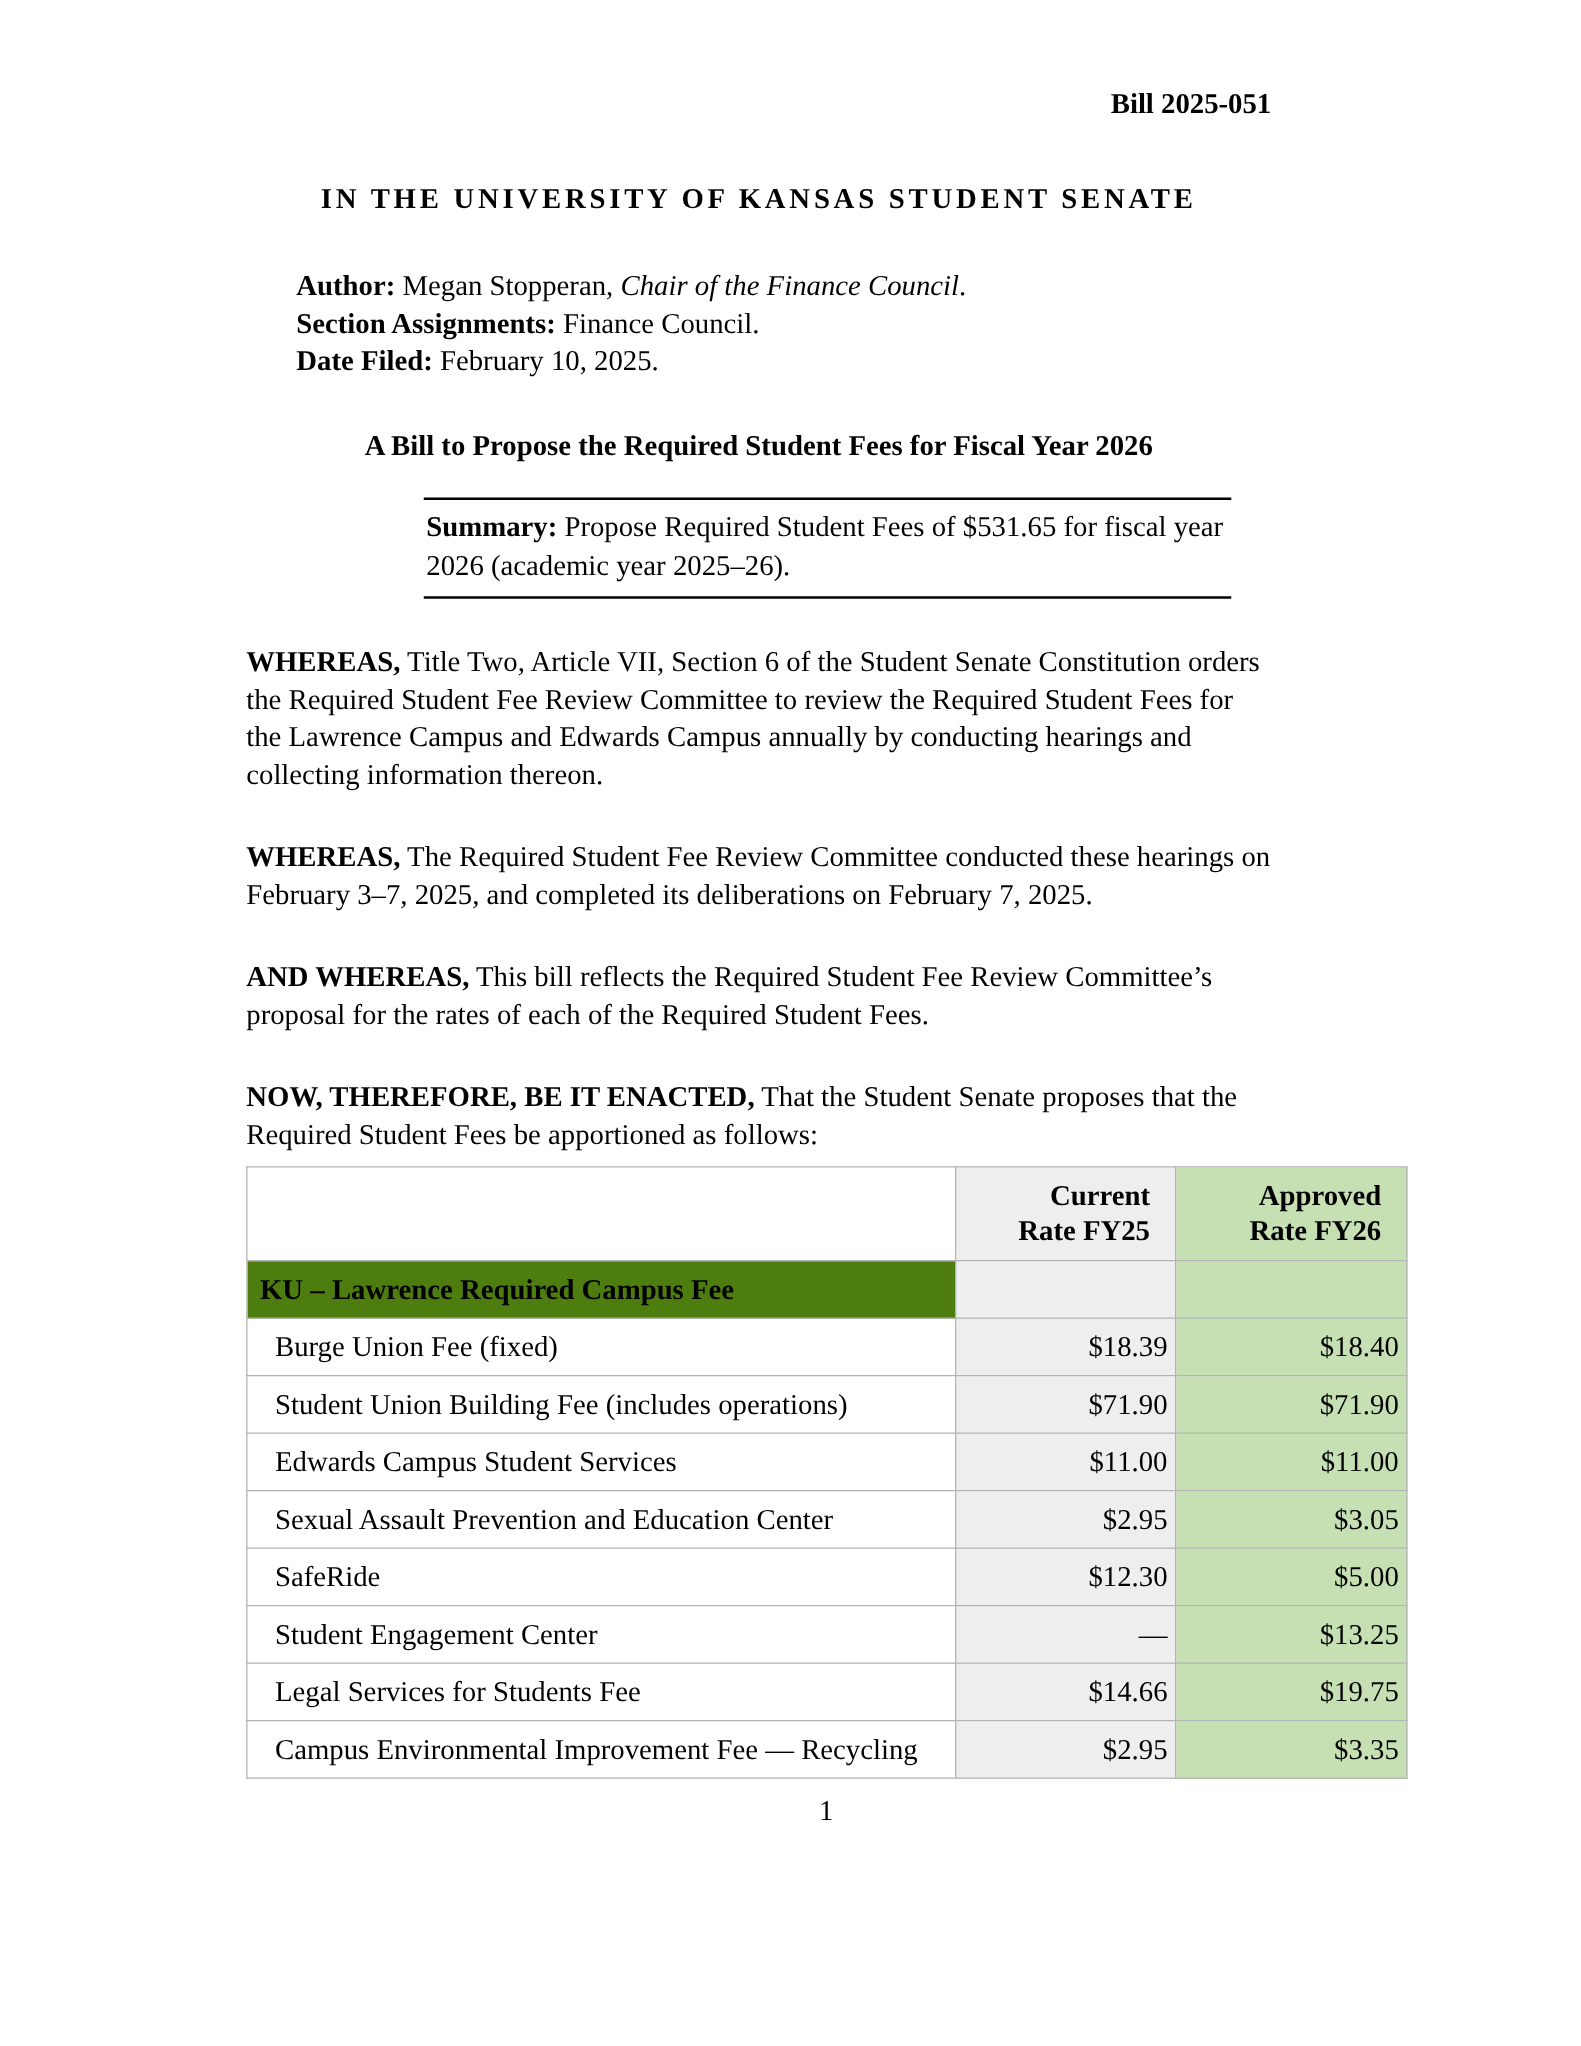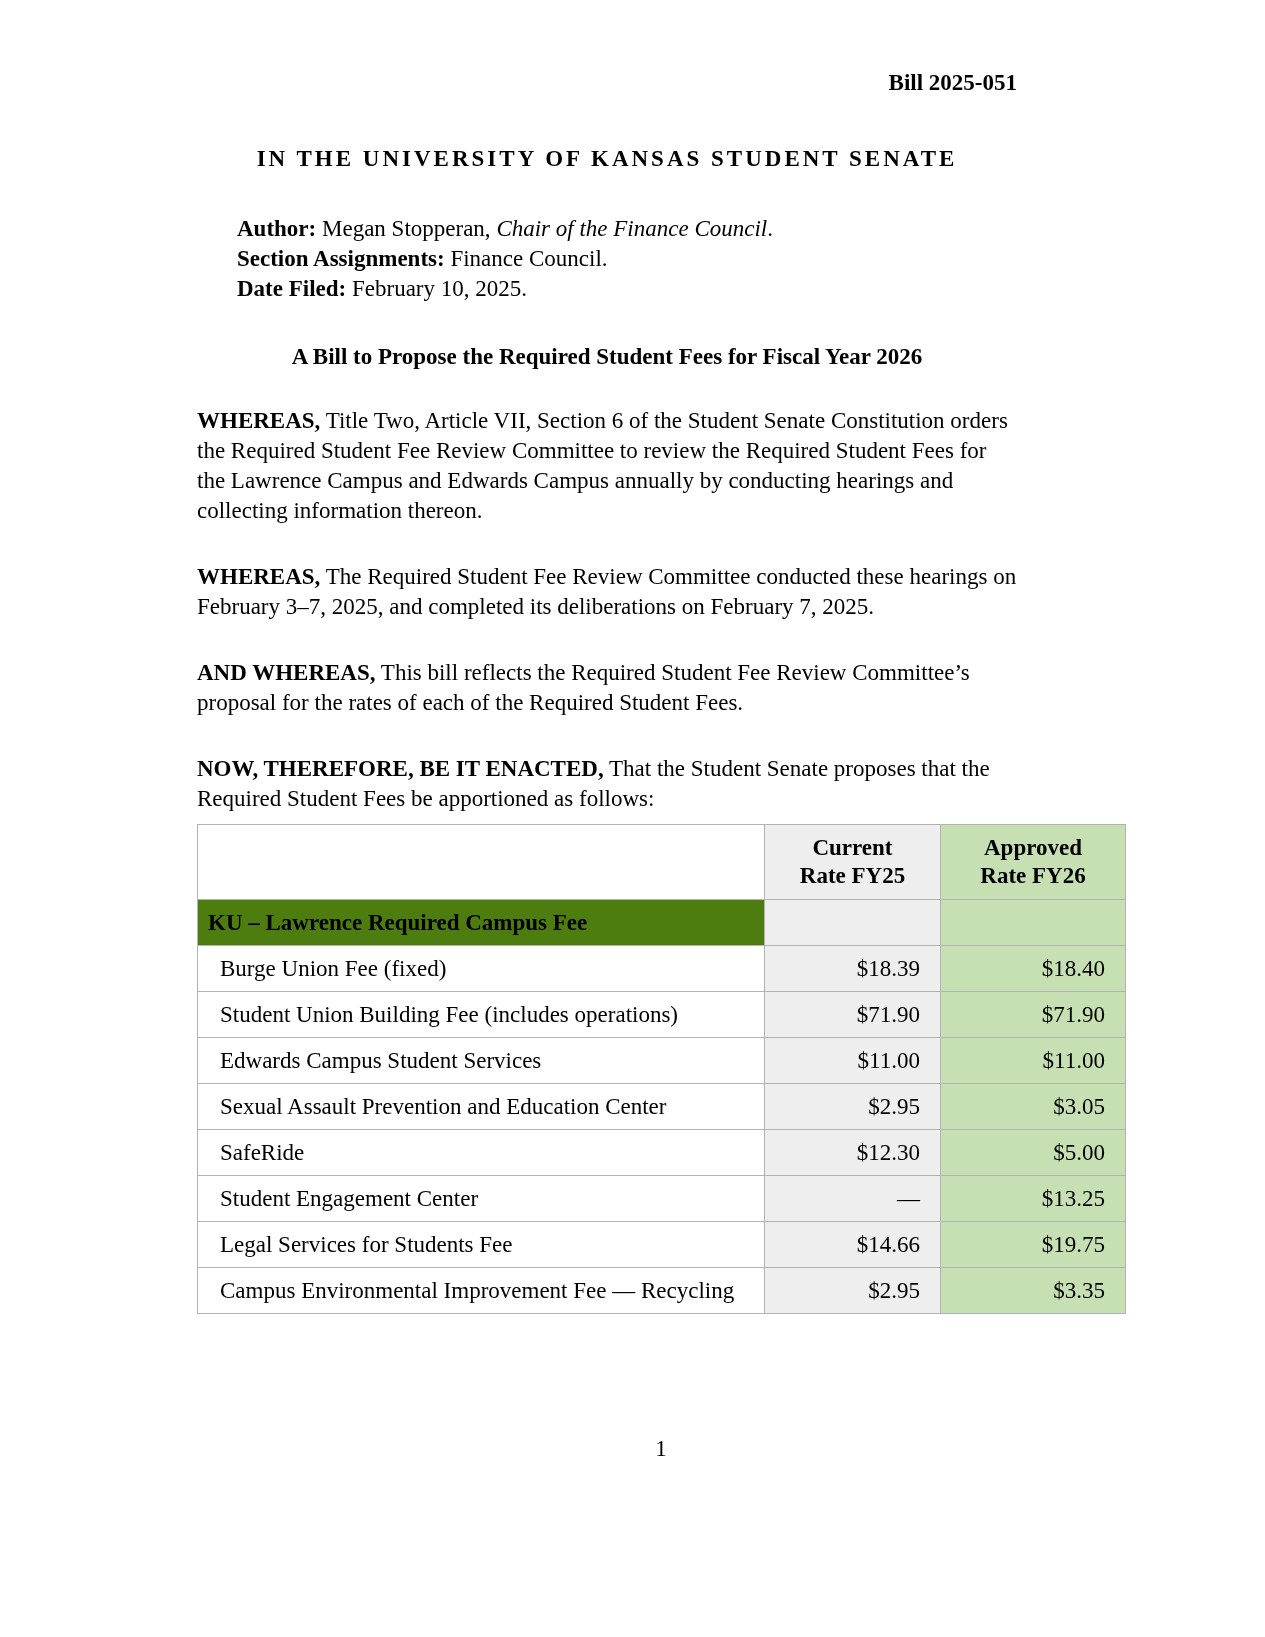--- a/index.html
+++ b/index.html
@@ -61,36 +61,36 @@
   }
   table.fees col.c-name { width: 567px; }
   table.fees col.c-cur  { width: 176px; }
   table.fees col.c-app  { width: 185px; }
   table.fees th, table.fees td {
     border: 1px solid var(--table-border, #b3b3b3);
     vertical-align: middle;
   }
   table.fees th {
     font-weight: bold;
-    text-align: center;
+    text-align: right;
     white-space: pre-line;
     padding: 9px 20px;
     line-height: 28px;
   }
   table.fees th.corner { background: #ffffff; }
   .cur { background: var(--current-bg, #eeeeee); }
   .app { background: var(--approved-bg, #c6e0b4); }
   table.fees td { padding: 9px 8px; line-height: 27px; }
   table.fees td.name { padding-left: 22px; background: #ffffff; }
   table.fees td.section {
     font-weight: bold;
     padding-left: 10px;
     background: #4d7c0f;
   }
-  table.fees td.num { text-align: right; padding-right: 20px; }
+  table.fees td.num { text-align: right; padding-right: 6px; }
   tr.section-row td { height: 44px; }
   .page-number {
     position: absolute;
     top: 1436px;
     left: 143px;
     width: 928px;
     text-align: center;
   }
 </style>
 </head>
@@ -113,20 +113,24 @@
       <span>Finance Council.</span>
     </div>
     <div>
       <span class="label">Date Filed:</span>
       <span>February 10, 2025.</span>
     </div>
   </div>
 
   <div class="bill-title">A Bill to Propose the Required Student Fees for Fiscal Year 2026</div>
 
+  <div class="summary">
+    <span class="label">Summary:</span>
+    <span>Propose Required Student Fees of $531.65 for fiscal year 2026 (academic year 2025–26).</span>
+  </div>
 
   <p class="clause">
     <span class="lead">WHEREAS,</span>
     <span>Title Two, Article VII, Section 6 of the Student Senate Constitution orders the Required Student Fee Review Committee to review the Required Student Fees for the Lawrence Campus and Edwards Campus annually by conducting hearings and collecting information thereon.</span>
   </p>
 
   <p class="clause">
     <span class="lead">WHEREAS,</span>
     <span>The Required Student Fee Review Committee conducted these hearings on February 3–7, 2025, and completed its deliberations on February 7, 2025.</span>
   </p>

